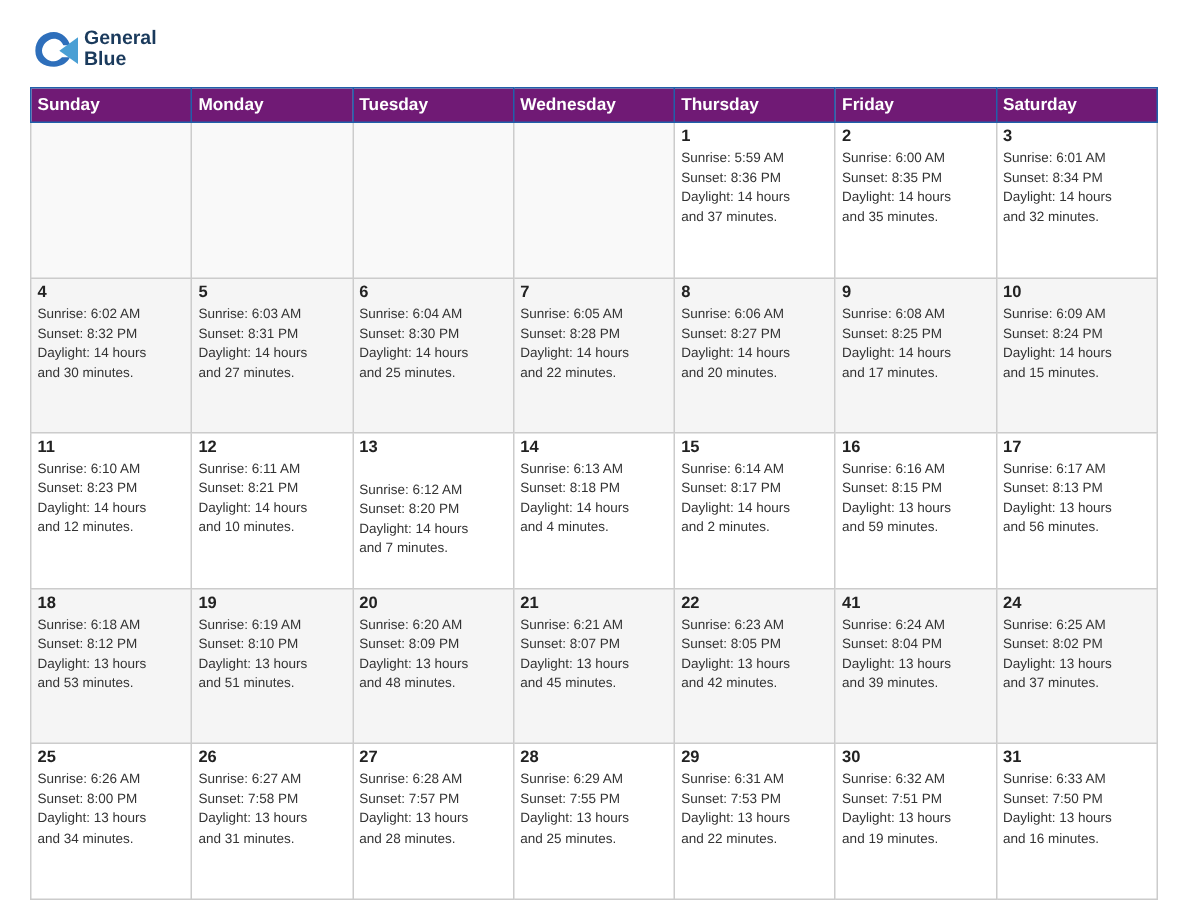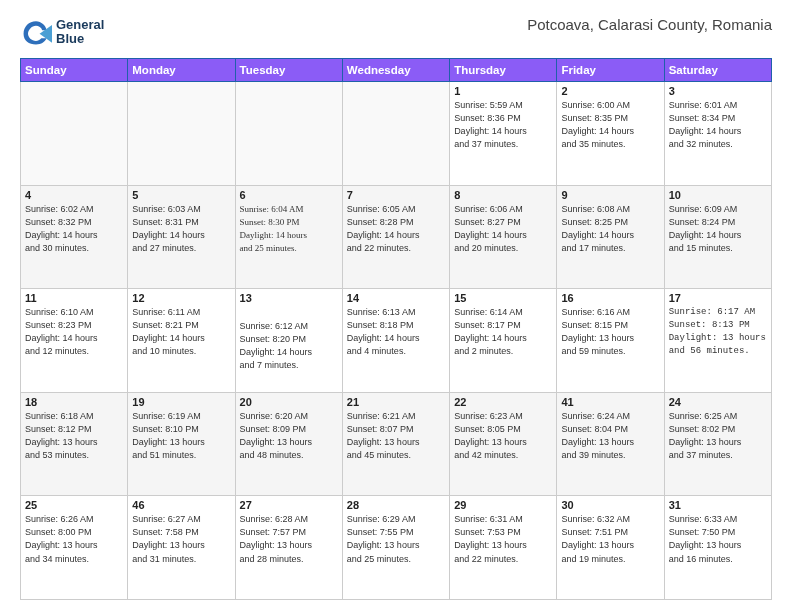--- a/index.html
+++ b/index.html
@@ -53,21 +53,21 @@
       font-weight: normal;
     }
     .calendar {
       flex: 1;
       border: 1px solid #bbb;
       border-collapse: collapse;
       width: 100%;
       table-layout: fixed;
     }
     .calendar th {
-      background-color: #8b5cf6;
+      background-color: #701a75;
       color: #fff;
       font-size: 11.5px;
       font-weight: bold;
       padding: 5px 4px;
       text-align: left;
       border: 1px solid #2060aa;
     }
     .calendar td {
       border: 1px solid #ccc;
       vertical-align: top;
@@ -107,21 +107,20 @@
         <rect x="0" y="0" width="36" height="36" fill="white"></rect>
         <path d="M18 6 C10 6 4 12 4 20 C4 28 10 32 18 32 C24 32 28 29 30 25 L24 25 C22 27 20 28 18 28 C13 28 9 24 9 20 C9 16 13 11 18 11 C21 11 24 13 25 16 L30 16 C29 11 24 6 18 6 Z" fill="#2e6fbb"></path>
         <path d="M22 20 L36 10 L36 30 Z" fill="#4a9fd4"></path>
       </svg>
       <div>
         <div class="logo-text">General</div>
         <div class="logo-text">Blue</div>
       </div>
     </div>
     <div class="title-block">
-      <div class="subtitle">Potcoava, Calarasi County, Romania</div>
     </div>
   </div>
 
   <table class="calendar">
     <thead>
       <tr>
       <th>Sunday</th>
           <th>Monday</th>
           <th>Tuesday</th>
           <th>Wednesday</th>
@@ -168,21 +167,21 @@
           </td>
           <td>
             <span class="day-num">5</span>
             <div class="day-info" style="white-space: pre-line;">Sunrise: 6:03 AM
 Sunset: 8:31 PM
 Daylight: 14 hours
 and 27 minutes.</div>
           </td>
           <td>
             <span class="day-num">6</span>
-            <div class="day-info" style="white-space: pre-line; font-family: Liberation Serif, serif;">Sunrise: 6:04 AM
+            <div class="day-info" style="white-space: pre-line;">Sunrise: 6:04 AM
 Sunset: 8:30 PM
 Daylight: 14 hours
 and 25 minutes.</div>
           </td>
           <td>
             <span class="day-num">7</span>
             <div class="day-info" style="white-space: pre-line;">Sunrise: 6:05 AM
 Sunset: 8:28 PM
 Daylight: 14 hours
 and 22 minutes.</div>
@@ -247,21 +246,21 @@
           </td>
           <td>
             <span class="day-num">16</span>
             <div class="day-info" style="white-space: pre-line;">Sunrise: 6:16 AM
 Sunset: 8:15 PM
 Daylight: 13 hours
 and 59 minutes.</div>
           </td>
           <td>
             <span class="day-num">17</span>
-            <div class="day-info" style="white-space: pre-line; font-family: Liberation Mono, monospace;">Sunrise: 6:17 AM
+            <div class="day-info" style="white-space: pre-line;">Sunrise: 6:17 AM
 Sunset: 8:13 PM
 Daylight: 13 hours
 and 56 minutes.</div>
           </td>
         </tr>
         <tr>
           <td>
             <span class="day-num">18</span>
             <div class="day-info" style="white-space: pre-line;">Sunrise: 6:18 AM
 Sunset: 8:12 PM
@@ -313,21 +312,21 @@
         </tr>
         <tr>
           <td>
             <span class="day-num">25</span>
             <div class="day-info" style="white-space: pre-line;">Sunrise: 6:26 AM
 Sunset: 8:00 PM
 Daylight: 13 hours
 and 34 minutes.</div>
           </td>
           <td>
-            <span class="day-num">46</span>
+            <span class="day-num">26</span>
             <div class="day-info" style="white-space: pre-line;">Sunrise: 6:27 AM
 Sunset: 7:58 PM
 Daylight: 13 hours
 and 31 minutes.</div>
           </td>
           <td>
             <span class="day-num">27</span>
             <div class="day-info" style="white-space: pre-line;">Sunrise: 6:28 AM
 Sunset: 7:57 PM
 Daylight: 13 hours

